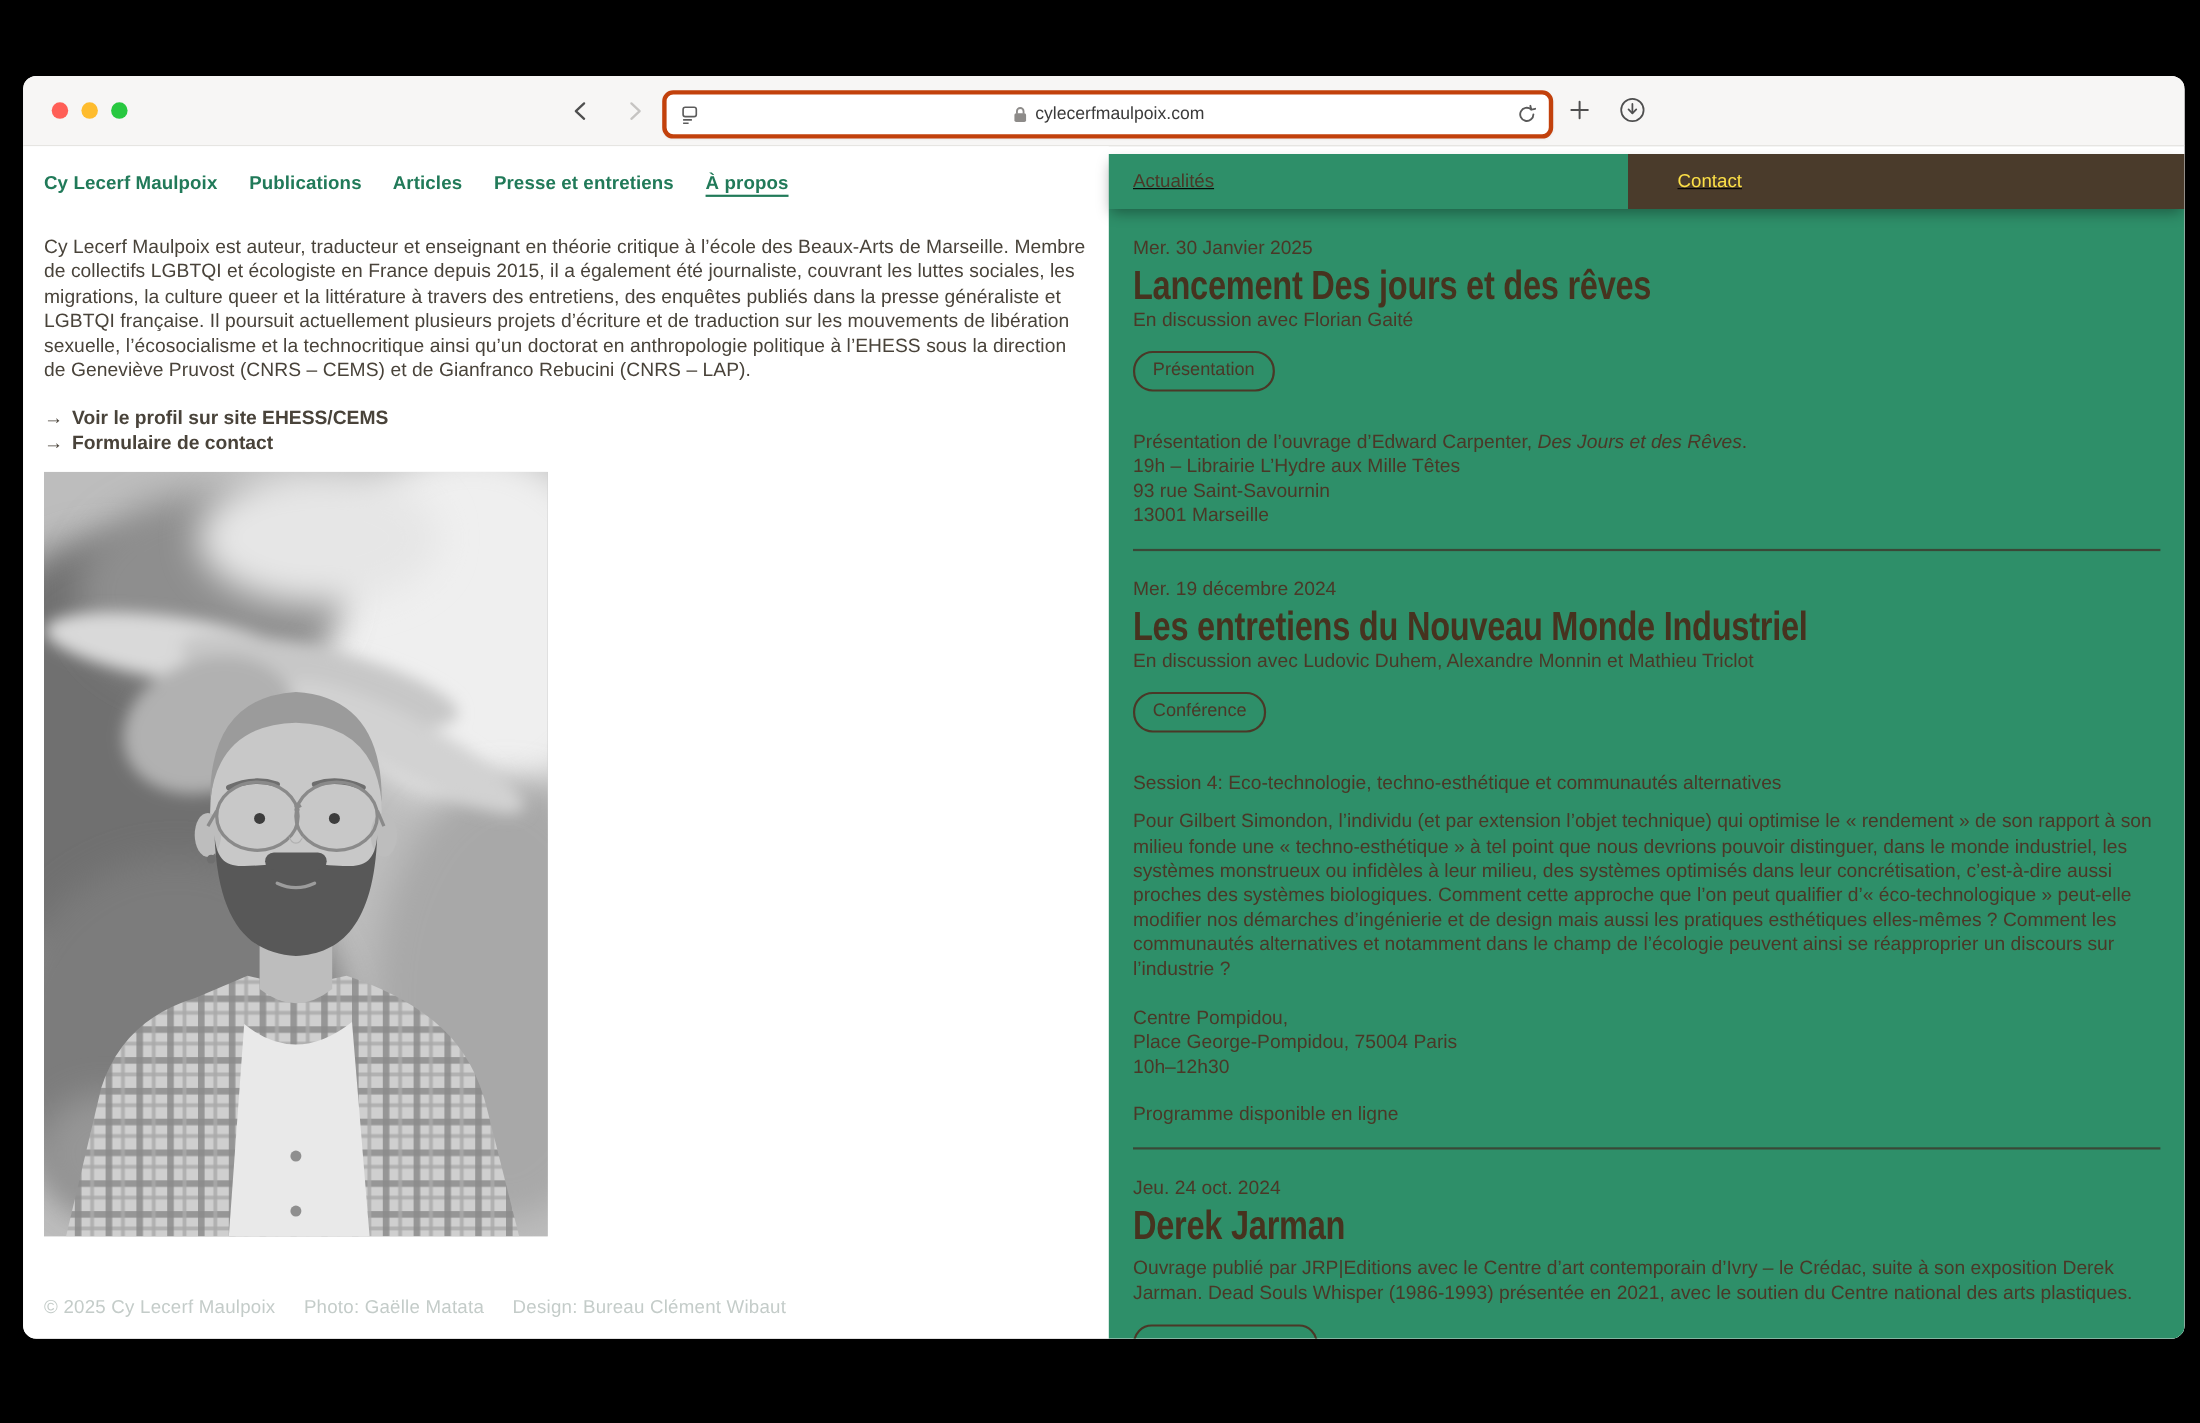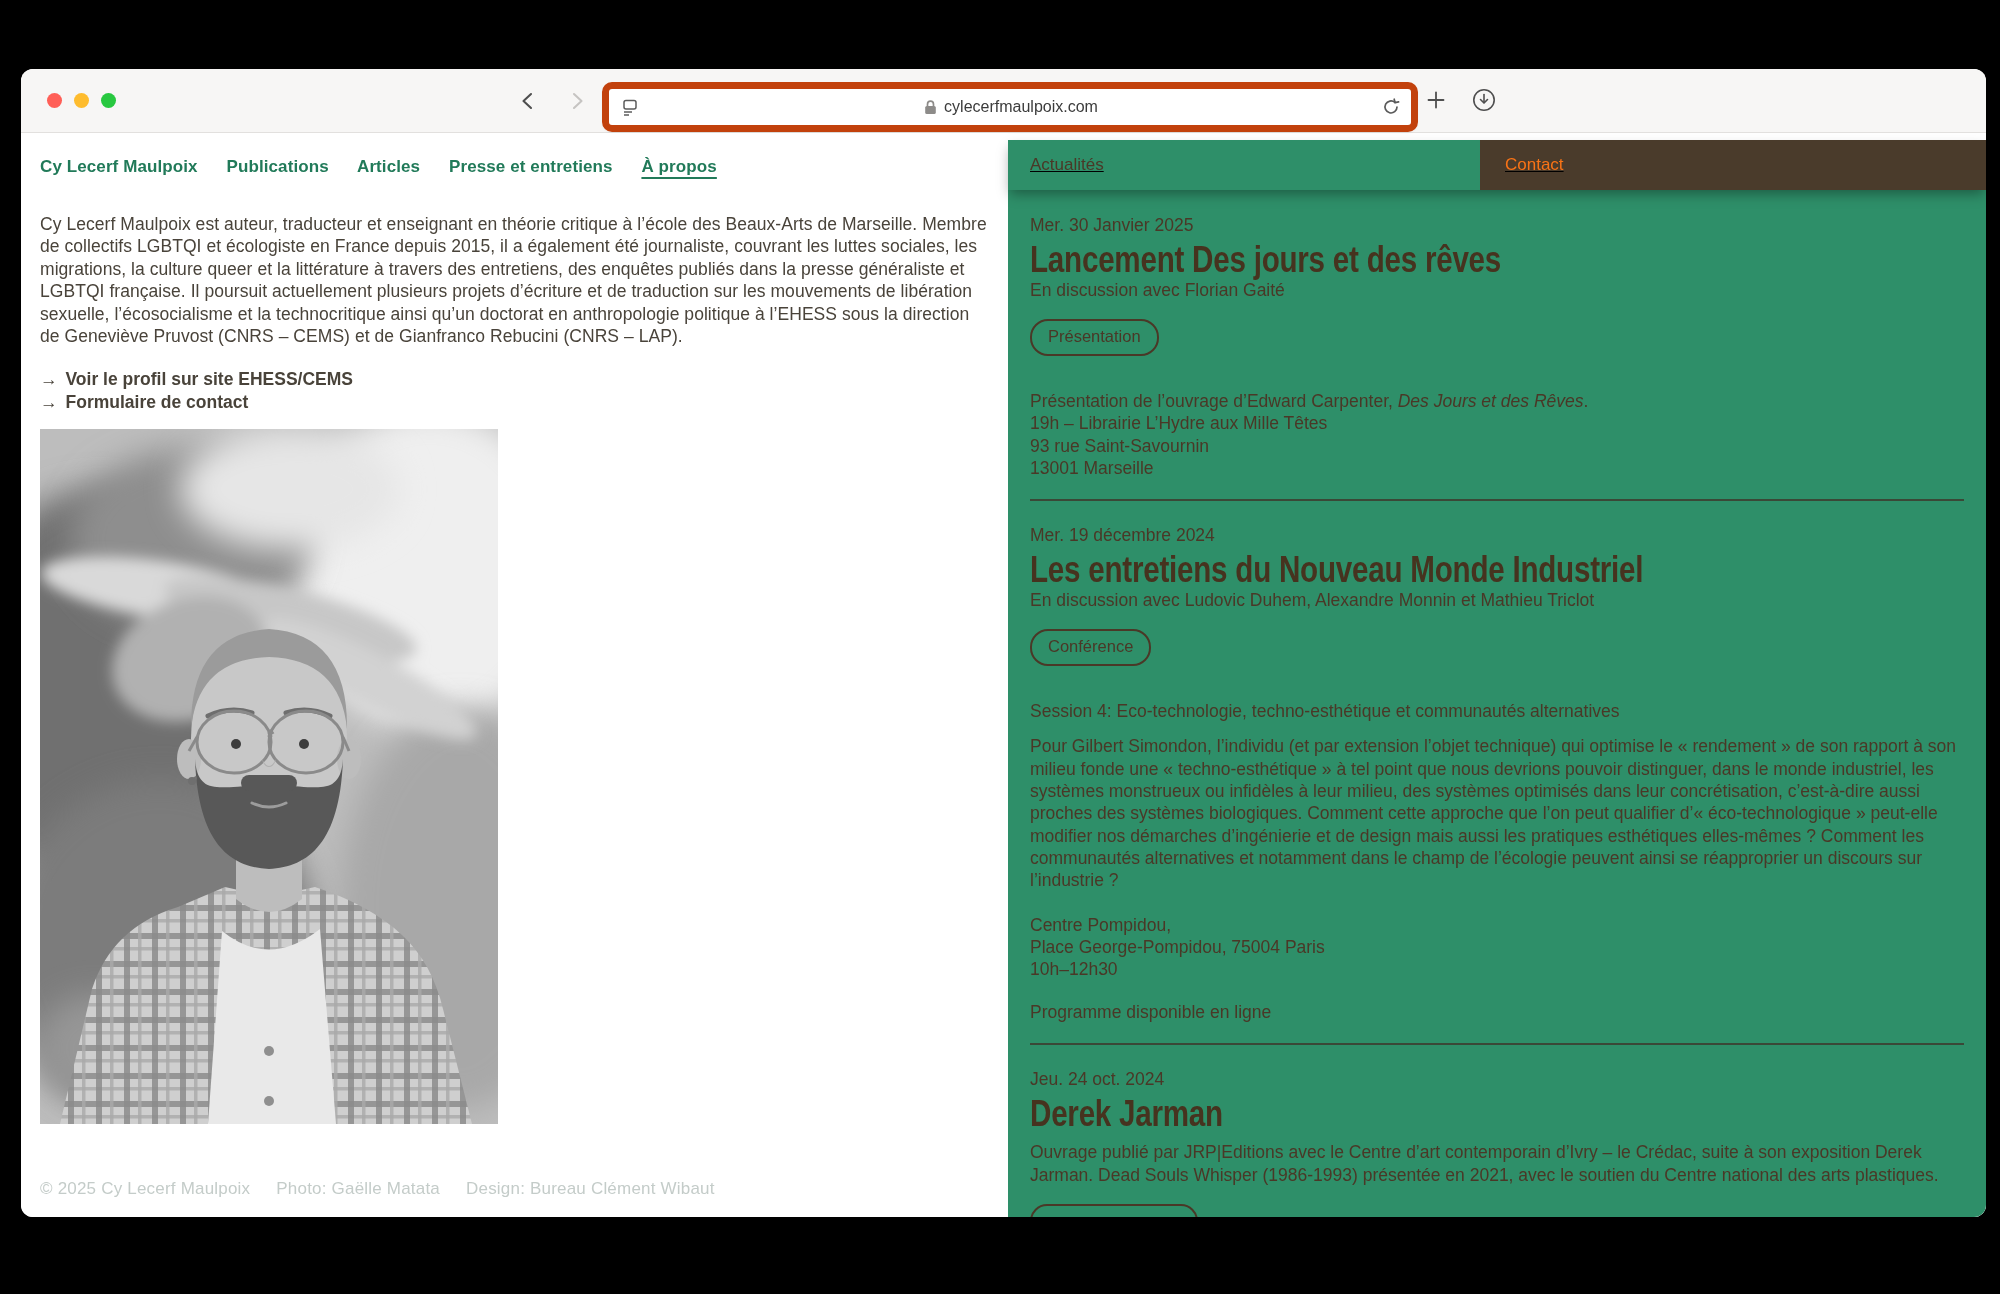--- a/index.html
+++ b/index.html
@@ -22,21 +22,21 @@
   .lights{position:absolute;left:26px;top:24px;display:flex;gap:12px;}
   .light{width:15px;height:15px;border-radius:50%;}
   .light.red{background:#ff5f57;}
   .light.yellow{background:#febc2e;}
   .light.green{background:#28c840;}
   .navbtn{position:absolute;top:21px;width:22px;height:22px;display:flex;align-items:center;justify-content:center;}
   .navbtn.back{left:496px;}
   .navbtn.fwd{left:545px;}
   .urlbar{
     position:absolute;left:581px;top:13px;width:802px;height:36px;
-    background:#fff;border:7px solid #c2410c;border-radius:10px;
+    background:#fff;border:4px solid #c2410c;border-radius:10px;
     box-shadow:0 1px 2px rgba(0,0,0,.04);
     display:flex;align-items:center;
   }
   .urlbar .side-icon{margin-left:11px;display:flex;}
   .url-center{flex:1;display:flex;align-items:center;justify-content:center;gap:7px;color:#3b3b3b;font-size:16px;}
   .urlbar .reload{margin-right:11px;display:flex;}
   .chrome-right{position:absolute;top:18px;left:1402px;display:flex;gap:22px;align-items:center;}
   .chrome-right .ic{width:26px;height:26px;display:flex;align-items:center;justify-content:center;}
   
   .content{flex:1;display:flex;min-height:0;}
@@ -60,22 +60,22 @@
   .news-header{
     margin-top:7px;height:50px;display:flex;position:relative;z-index:2;
     box-shadow:0 6px 12px -2px rgba(0,0,0,.35);
     text-decoration:underline;
   }
   .hdr-actualites{
     width:472px;flex:0 0 auto;background:#2e8f69;color:#4a3827;
     font-size:17px;line-height:50px;padding-left:22px;box-sizing:border-box;
   }
   .hdr-contact{
-    flex:1;background:#4a3b2b;color:#f97316;
-    font-size:17px;line-height:50px;padding-left:25px;box-sizing:border-box;cursor:pointer;
+    flex:1;background:#4a3b2b;color:#fde047;
+    font-size:17px;line-height:50px;padding-left:45px;box-sizing:border-box;cursor:pointer;
   }
   .right-content{
     background:#2e8f69;flex:1;overflow:hidden;position:relative;
     padding:25px 22px 0;box-sizing:border-box;color:#4a3827;
   }
   .ev-date{font-size:17.5px;}
   .ev-title{
     font-size:37px;font-weight:bold;color:#46331f;letter-spacing:-.3px;
     transform:scaleX(.8);transform-origin:left top;white-space:nowrap;
     margin-top:3px;height:40px;

